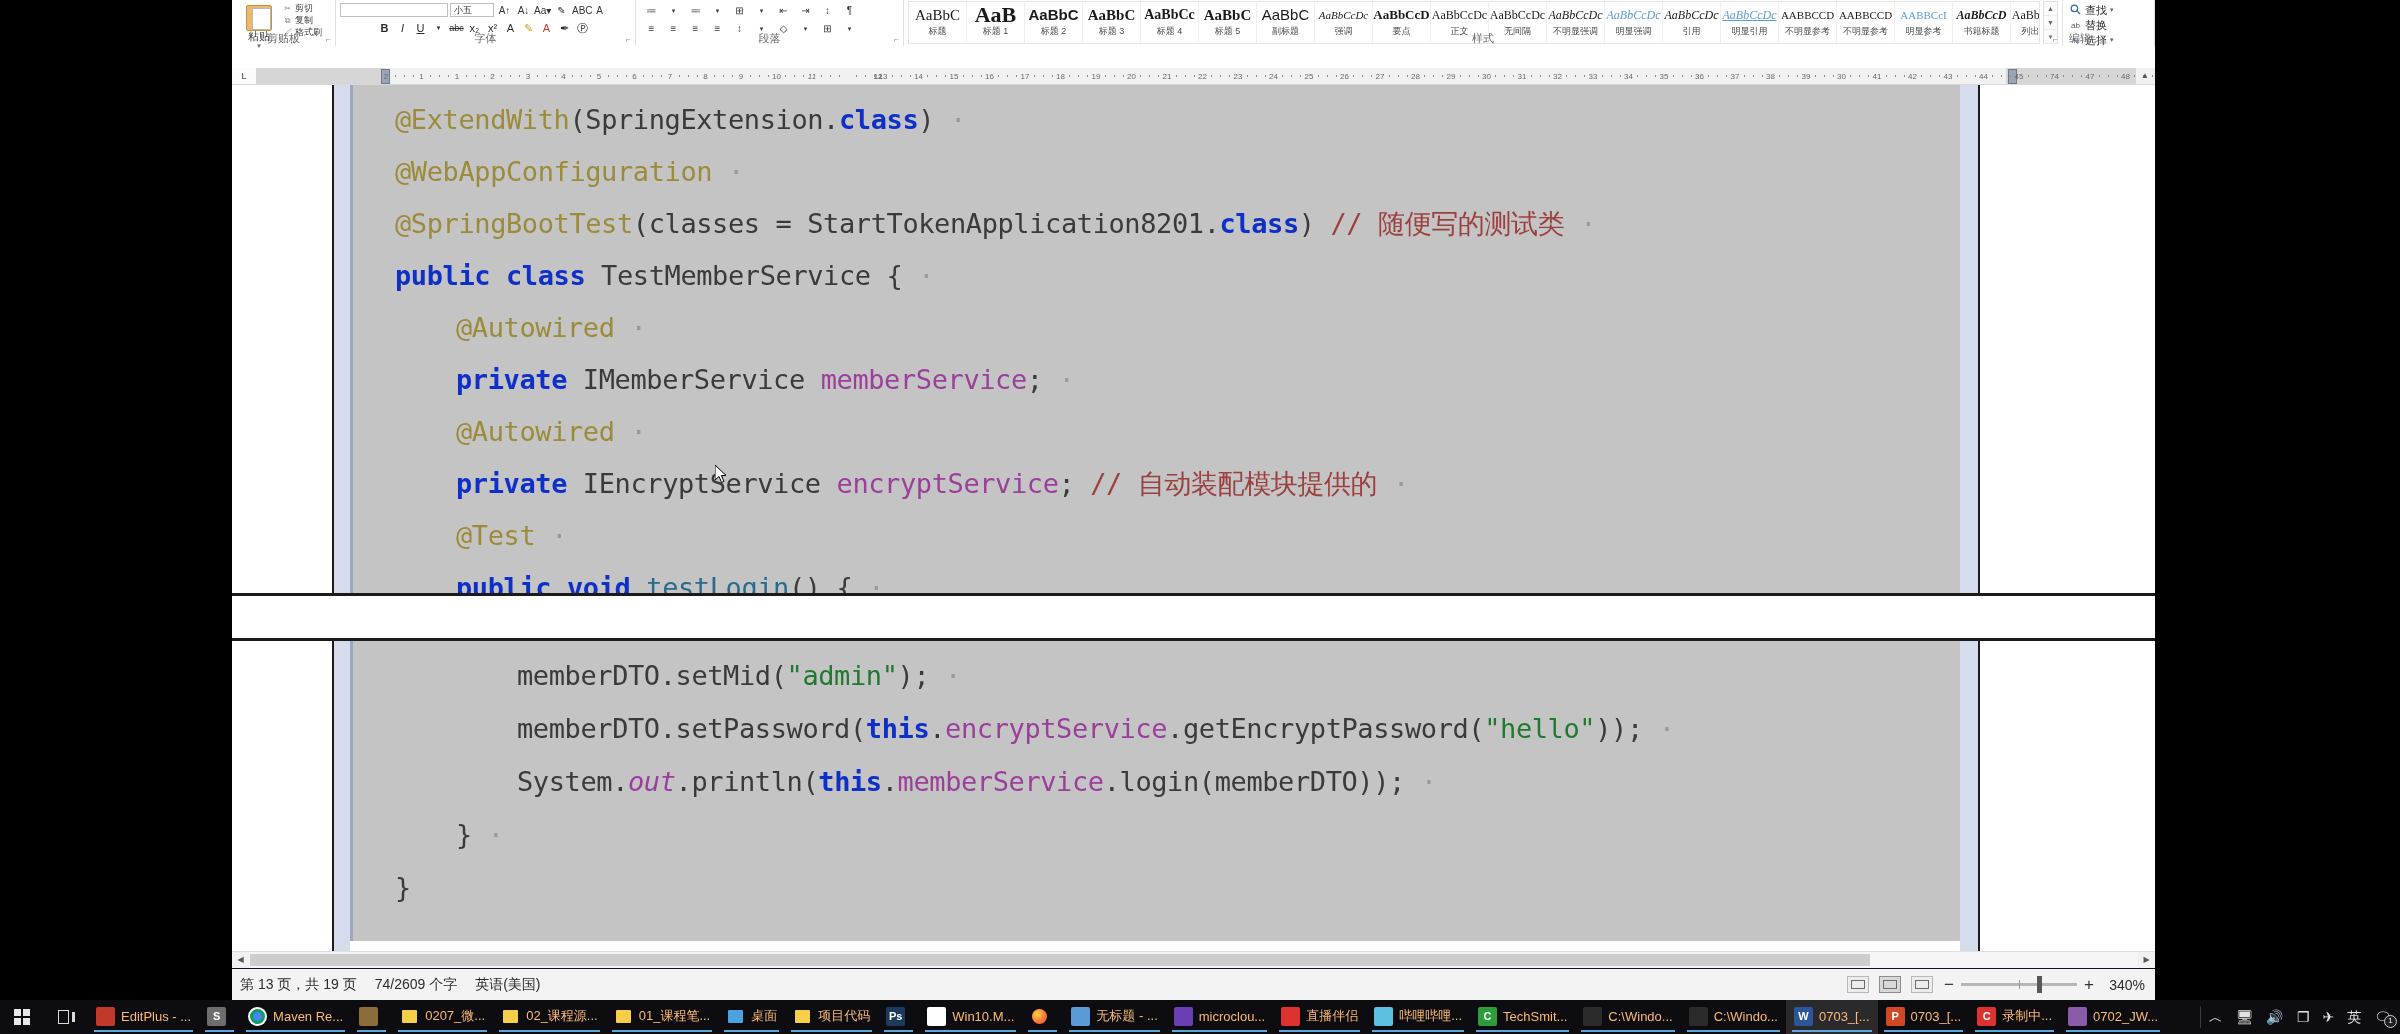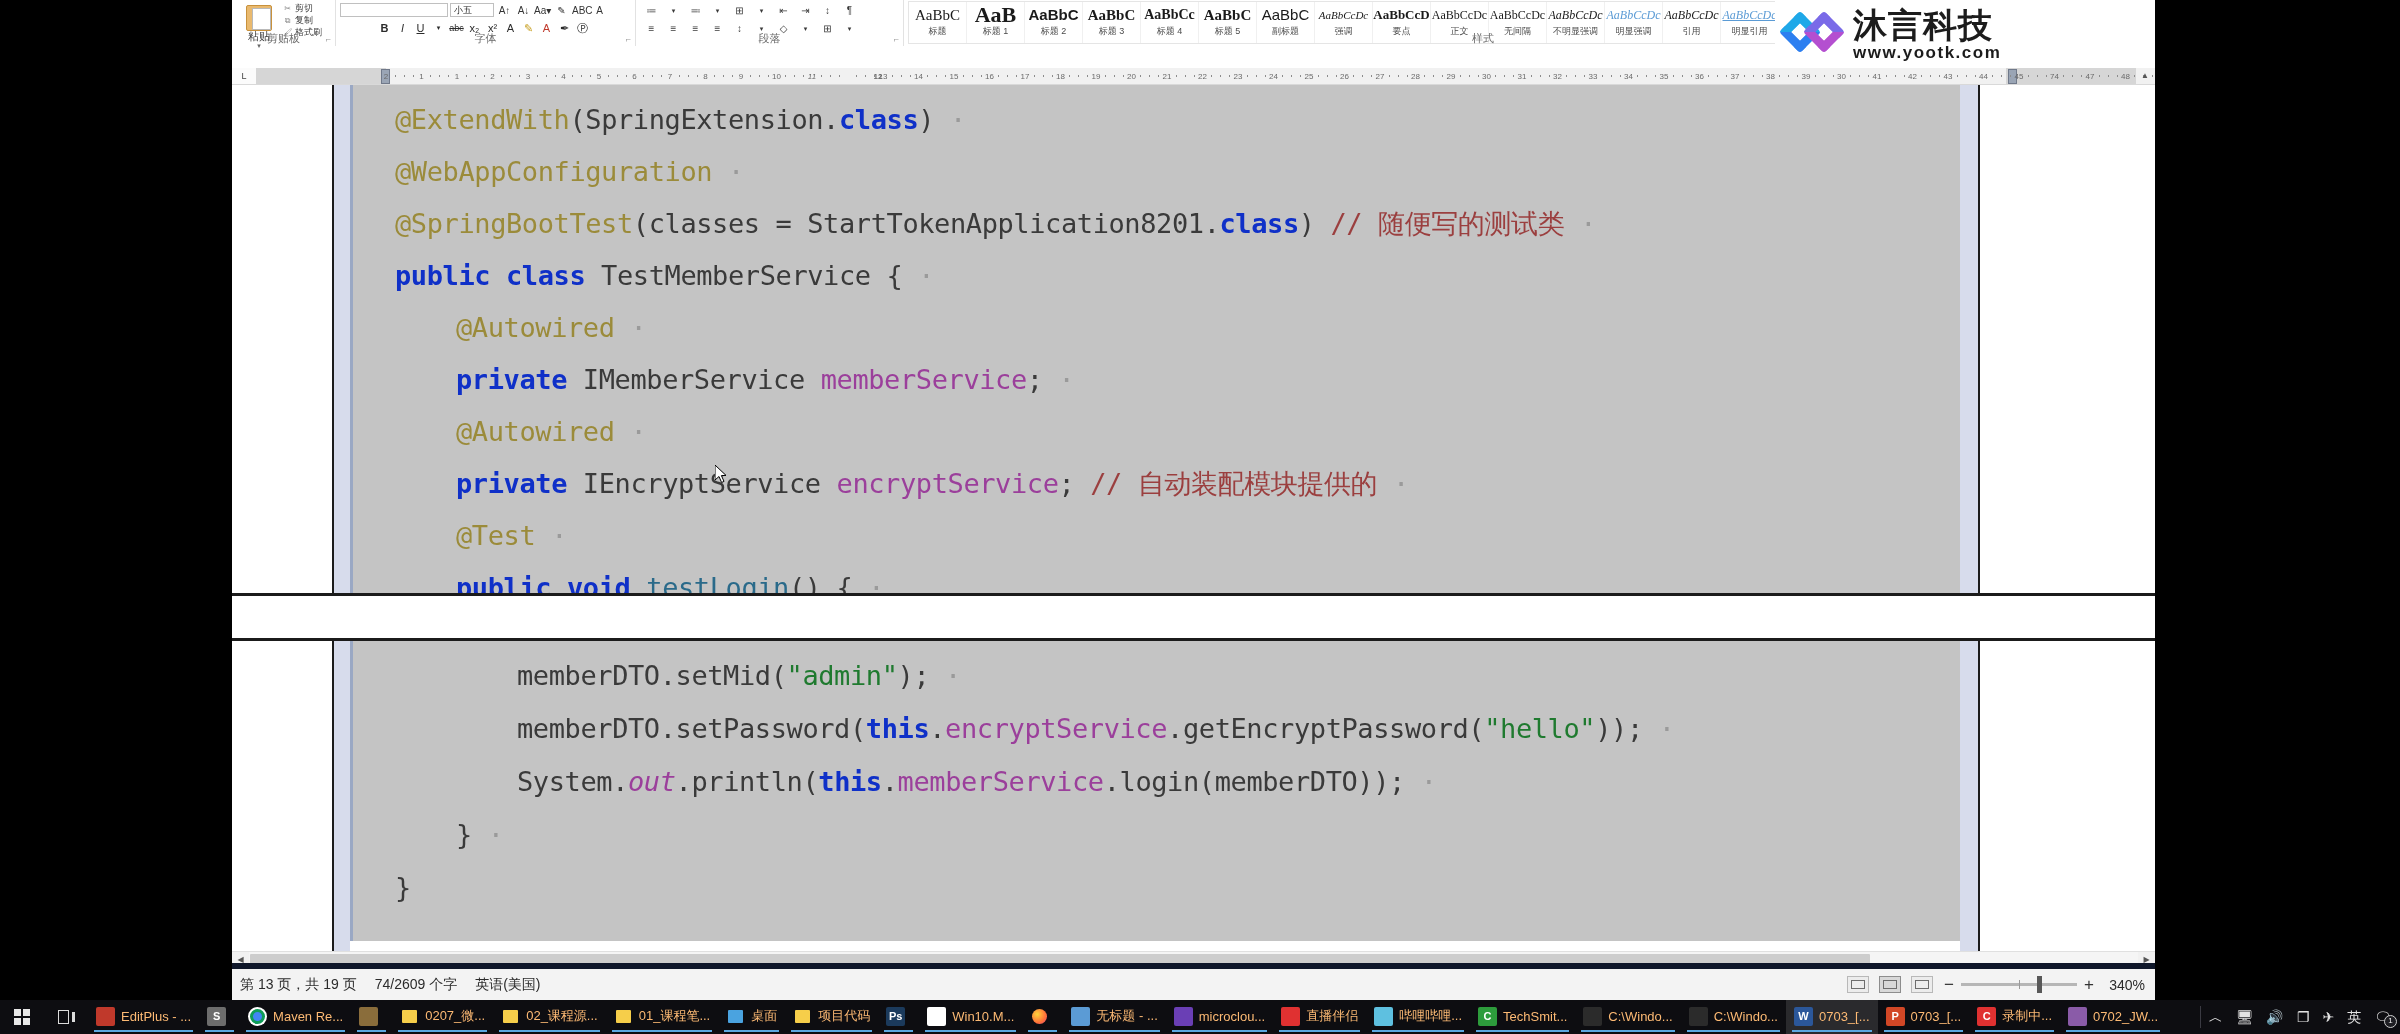--- a/index.html
+++ b/index.html
@@ -494,21 +494,21 @@
     background: #cdcdcd;
     border-radius: 1px;
   }
 
   
   .statusbar {
     position: absolute;
     left: 0; bottom: 0;
     width: 1923px; height: 31px;
     background: #f3f3f3;
-    border-top: 6px solid #0f172a;
+    border-top: 1px solid #0f172a;
     display: flex;
     align-items: center;
   }
   .status-left {
     display: flex; align-items: center;
     padding-left: 8px;
     font-size: 14px;
     color: #2b2b2b;
     gap: 18px;
   }
@@ -876,30 +876,20 @@
           </div>
           <div class="edit-item" style="top:33px">
             <span class="eic">↖</span>
             <span>选择</span>
             <span class="ecaret">▾</span>
           </div>
           <div class="rgroup-label" style="left:6px;width:auto;text-align:left">编辑</div>
         </div>
       </div>
 
-      <div class="logo-area">
-        <div class="logo-mark">
-          <span class="chev lm1"></span>
-          <span class="chev lm2"></span>
-        </div>
-        <div class="logo-text">
-          <div class="logo-cn">沐言科技</div>
-          <div class="logo-url">www.yootk.com</div>
-        </div>
-      </div>
     </div>
 
     <div class="ruler">
       <div class="ruler-corner">L</div>
       <div class="ruler-track" id="ruler-track">
         <div class="ruler-indent" style="left:0px; width:130px;"></div>
         <div class="ruler-marker" style="left:125px;"></div>
         <div class="ruler-indent" style="left:1750px; width:130px;"></div>
         <div class="ruler-marker" style="left:1752px;"></div>
       <span class="ruler-tick" style="left: 130px;">2</span>

